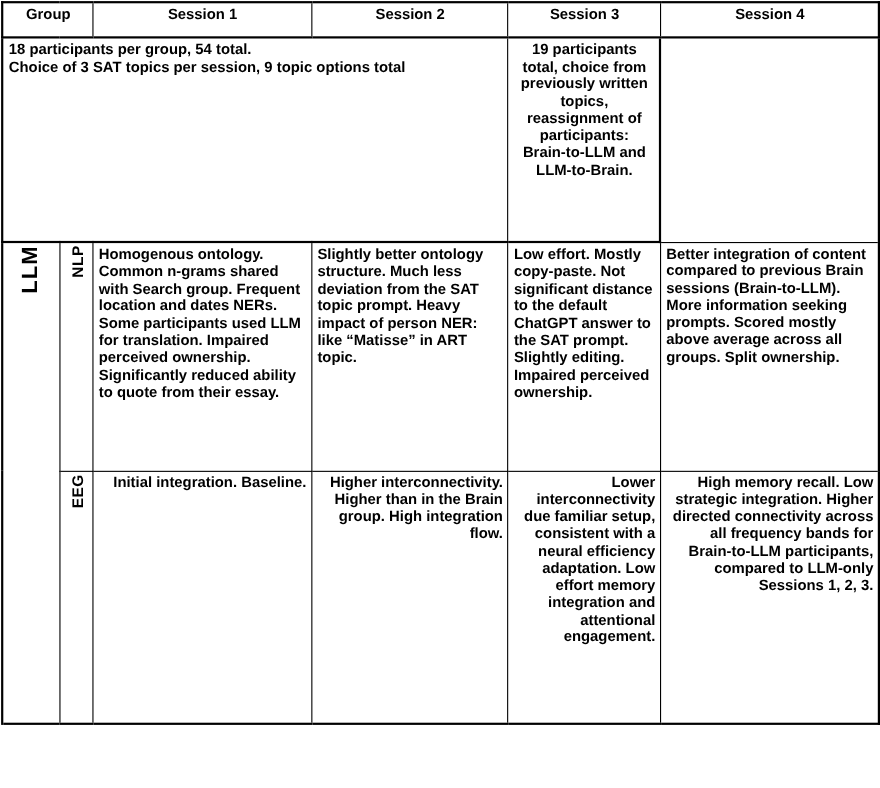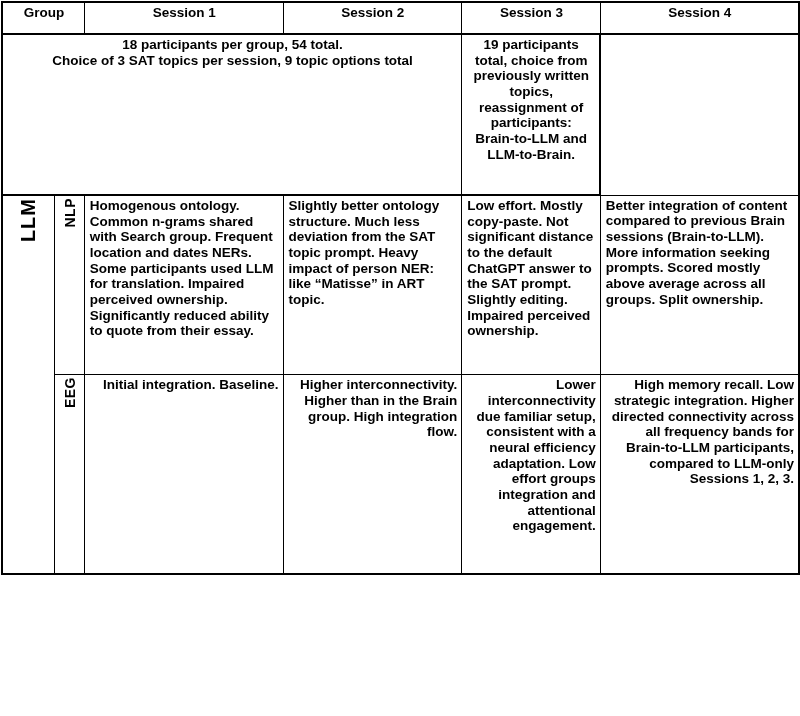--- a/index.html
+++ b/index.html
@@ -15,21 +15,21 @@
   }
   .table-wrap {
     width: 800px;
     height: 716px;
     box-sizing: border-box;
     padding: 0;
   }
   table.matrix {
     border-collapse: collapse;
     width: 799px;
-    height: 574px;
+    height: 658px;
     table-layout: fixed;
     margin: 1px 0 4px 1px;
   }
   table.matrix td, table.matrix th {
     border: 1px solid #000000;
     vertical-align: top;
     padding: 2px 4px 2px 5px;
     font-size: 13.5px;
     line-height: 1.16;
     color: #000000;
@@ -44,21 +44,20 @@
     text-align: center;
     font-weight: bold;
     font-size: 15px;
     padding: 4px 2px;
     vertical-align: middle;
     height: 26px;
     border-bottom: 2px solid #000 !important;
   }
 
   .span-cell {
-    text-align: center;
     vertical-align: middle;
     font-size: 14.5px;
     line-height: 1.35;
     padding: 8px 6px;
     border-bottom: 2px solid #000 !important;
   }
   .s4-top {
     text-align: center;
     vertical-align: middle;
     font-size: 14.5px;
@@ -134,18 +133,18 @@
           <td class="cellbody">Slightly better ontology structure. Much less deviation from the SAT topic prompt. Heavy impact of person NER: like “Matisse” in ART topic.</td>
           <td class="cellbody">Low effort. Mostly copy-paste. Not significant distance to the default ChatGPT answer to the SAT prompt. Slightly editing. Impaired perceived ownership.</td>
           <td class="cellbody right-frame">Better integration of content compared to previous Brain sessions (Brain-to-LLM). More information seeking prompts. Scored mostly above average across all groups. Split ownership.</td>
         </tr>
         <tr>
           <td class="vert bottom-frame">
             <div class="vert-inner">EEG</div>
           </td>
           <td class="cellbody bottom-frame">Initial integration. Baseline.</td>
           <td class="cellbody bottom-frame">Higher interconnectivity. Higher than in the Brain group. High integration flow.</td>
-          <td class="cellbody bottom-frame">Lower interconnectivity due familiar setup, consistent with a neural efficiency adaptation. Low effort groups integration and attentional engagement.</td>
+          <td class="cellbody bottom-frame">Lower interconnectivity due familiar setup, consistent with a neural efficiency adaptation. Low effort memory integration and attentional engagement.</td>
           <td class="cellbody bottom-frame right-frame">High memory recall. Low strategic integration. Higher directed connectivity across all frequency bands for Brain-to-LLM participants, compared to LLM-only Sessions 1, 2, 3.</td>
         </tr>
       </tbody>
     </table>
 </div>
 
 </body></html>

